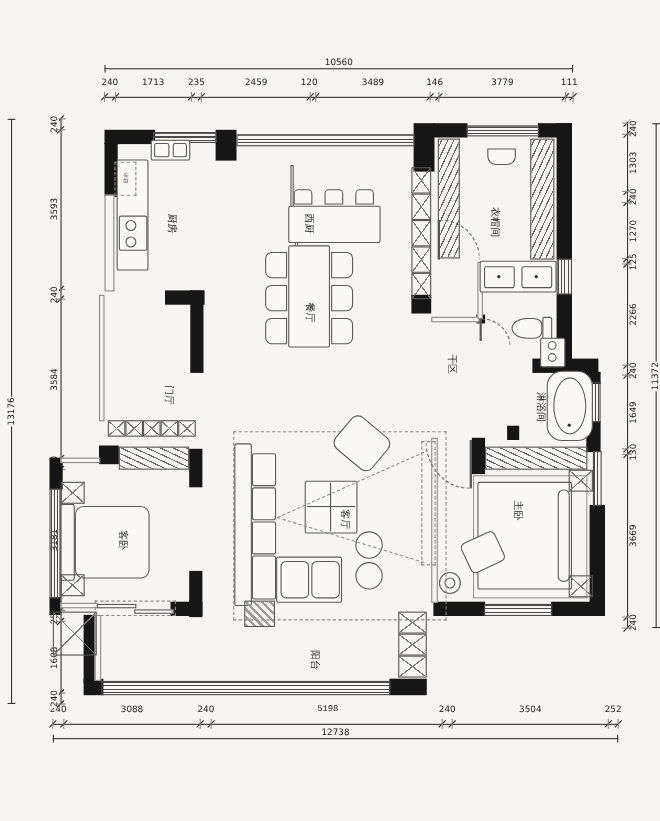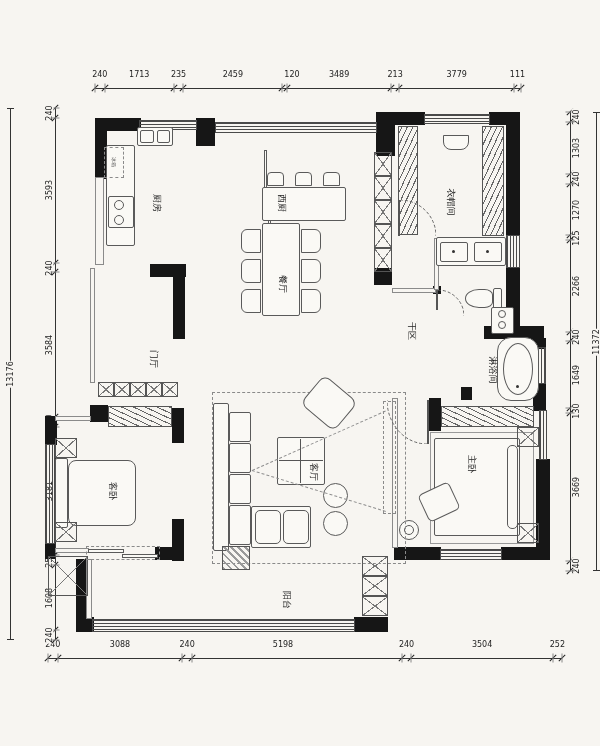--- a/index.html
+++ b/index.html
@@ -50,20 +50,28 @@
   .dtotal.v .dline{top:0;bottom:0;left:6px;width:1px;}
   .dtotal.v .dline::before{top:0;left:-3px;height:1px;width:7px;}
   .dtotal.v .dline::after{bottom:0;left:-3px;height:1px;width:7px;}
   .dtotal.v .dlab{position:absolute;top:50%;left:6px;transform:translate(-50%,-50%) rotate(-90deg);font-size:8px;color:#222;background:#f7f5f1;padding:0 1px;}
 </style>
 </head>
 <body>
 
 <div class="plan">
 
+  <div class="dtotal h" style="left:95px;top:50px;width:426px;">
+      <span class="dline"></span>
+      <span class="dlab">10560</span>
+    </div>
+  <div class="dtotal h" style="left:48px;top:659px;width:514px;">
+      <span class="dline"></span>
+      <span class="dlab">12738</span>
+    </div>
   <div class="dtotal v" style="left:4px;top:108px;height:532px;">
       <span class="dline"></span>
       <span class="dlab">13176</span>
     </div>
   <div class="dtotal v" style="left:590px;top:112px;height:459px;">
       <span class="dline"></span>
       <span class="dlab">11372</span>
     </div>
 
   <div class="dchain" data-orient="h" style="left:95px;top:81px;width:426px;height:14px;">
@@ -75,27 +83,27 @@
       <span class="dext" style="left: 9.68182px; top: 7px;"></span>
       <span class="dlab" style="left: 44.2338px;">1713</span>
       <span class="dtick" style="left: 78.7858px; top: 7px;"></span>
       <span class="dext" style="left: 78.7858px; top: 7px;"></span>
       <span class="dlab" style="left: 83.5259px;">235</span>
       <span class="dtick" style="left: 88.2659px; top: 7px;"></span>
       <span class="dext" style="left: 88.2659px; top: 7px;"></span>
       <span class="dlab" style="left: 137.865px;">2459</span>
       <span class="dtick" style="left: 187.464px; top: 7px;"></span>
       <span class="dext" style="left: 187.464px; top: 7px;"></span>
-      <span class="dlab" style="left: 197px;">120</span>
+      <span class="dlab" style="left: 186px;">120</span>
       <span class="dtick" style="left: 192.305px; top: 7px;"></span>
       <span class="dext" style="left: 192.305px; top: 7px;"></span>
       <span class="dlab" style="left: 244.083px;">3489</span>
       <span class="dtick" style="left: 295.86px; top: 7px;"></span>
       <span class="dext" style="left: 295.86px; top: 7px;"></span>
-      <span class="dlab" style="left: 300.157px;">213</span>
+      <span class="dlab" style="left: 300.157px;">146</span>
       <span class="dtick" style="left: 304.453px; top: 7px;"></span>
       <span class="dext" style="left: 304.453px; top: 7px;"></span>
       <span class="dlab" style="left: 361.697px;">3779</span>
       <span class="dtick" style="left: 418.94px; top: 7px;"></span>
       <span class="dext" style="left: 418.94px; top: 7px;"></span>
       <span class="dlab" style="left: 422.47px;">111</span>
       <span class="dtick" style="left: 426px; top: 7px;"></span>
       <span class="dext" style="left: 426px; top: 7px;"></span>
     </div>
   <div class="dchain" data-orient="h" style="left:48px;top:651px;width:514px;height:14px;">
@@ -104,21 +112,21 @@
       <span class="dext" style="left: 0px; top: 7px;"></span>
       <span class="dlab" style="left: 4.8422px;">240</span>
       <span class="dtick" style="left: 9.68441px; top: 7px;"></span>
       <span class="dext" style="left: 9.68441px; top: 7px;"></span>
       <span class="dlab" style="left: 71.9874px;">3088</span>
       <span class="dtick" style="left: 134.29px; top: 7px;"></span>
       <span class="dext" style="left: 134.29px; top: 7px;"></span>
       <span class="dlab" style="left: 139.133px;">240</span>
       <span class="dtick" style="left: 143.975px; top: 7px;"></span>
       <span class="dext" style="left: 143.975px; top: 7px;"></span>
-      <span class="dlab" style="left: 235px;">5198</span>
+      <span class="dlab" style="left: 250px; font-family: Liberation Mono, monospace;">5198</span>
       <span class="dtick" style="left: 353.723px; top: 7px;"></span>
       <span class="dext" style="left: 353.723px; top: 7px;"></span>
       <span class="dlab" style="left: 358.565px;">240</span>
       <span class="dtick" style="left: 363.407px; top: 7px;"></span>
       <span class="dext" style="left: 363.407px; top: 7px;"></span>
       <span class="dlab" style="left: 434.104px;">3504</span>
       <span class="dtick" style="left: 504.8px; top: 7px;"></span>
       <span class="dext" style="left: 504.8px; top: 7px;"></span>
       <span class="dlab" style="left: 509.4px;">252</span>
       <span class="dtick" style="left: 514px; top: 7px;"></span>

